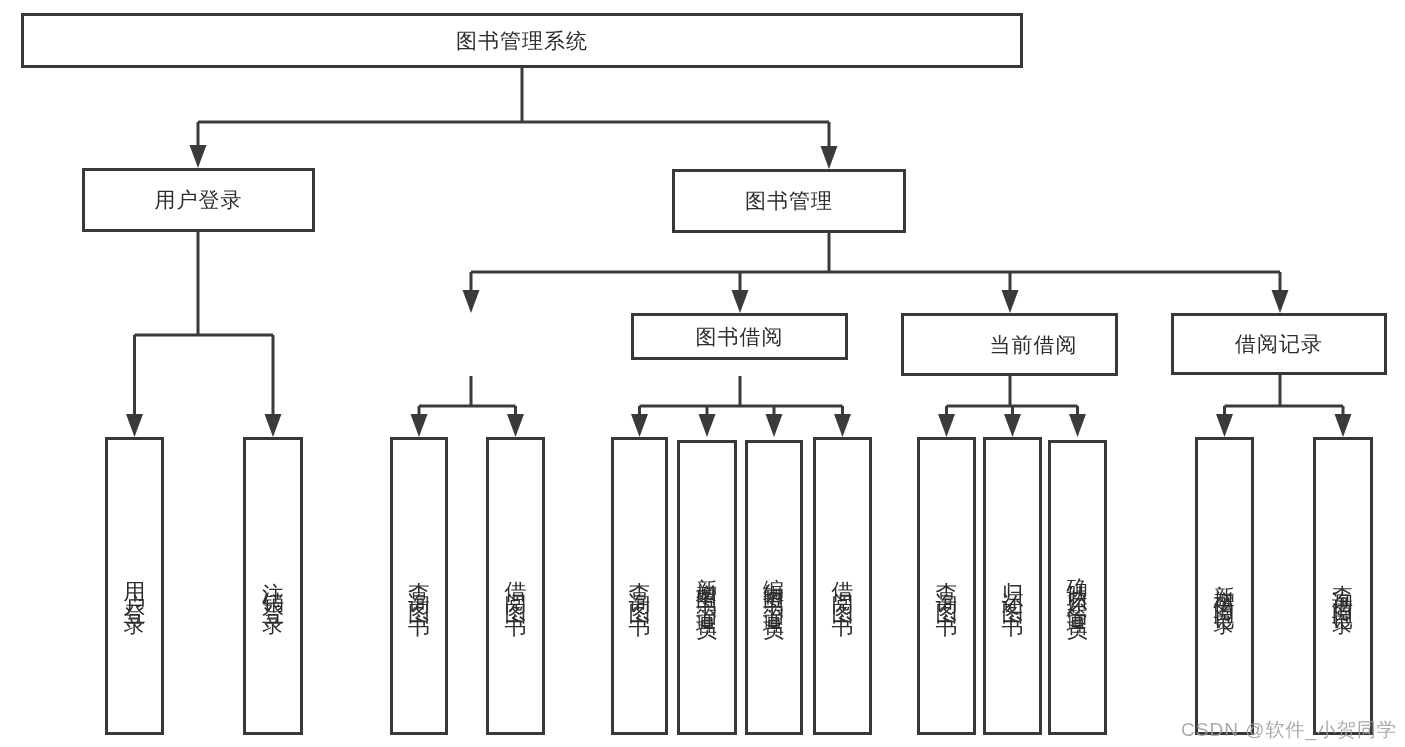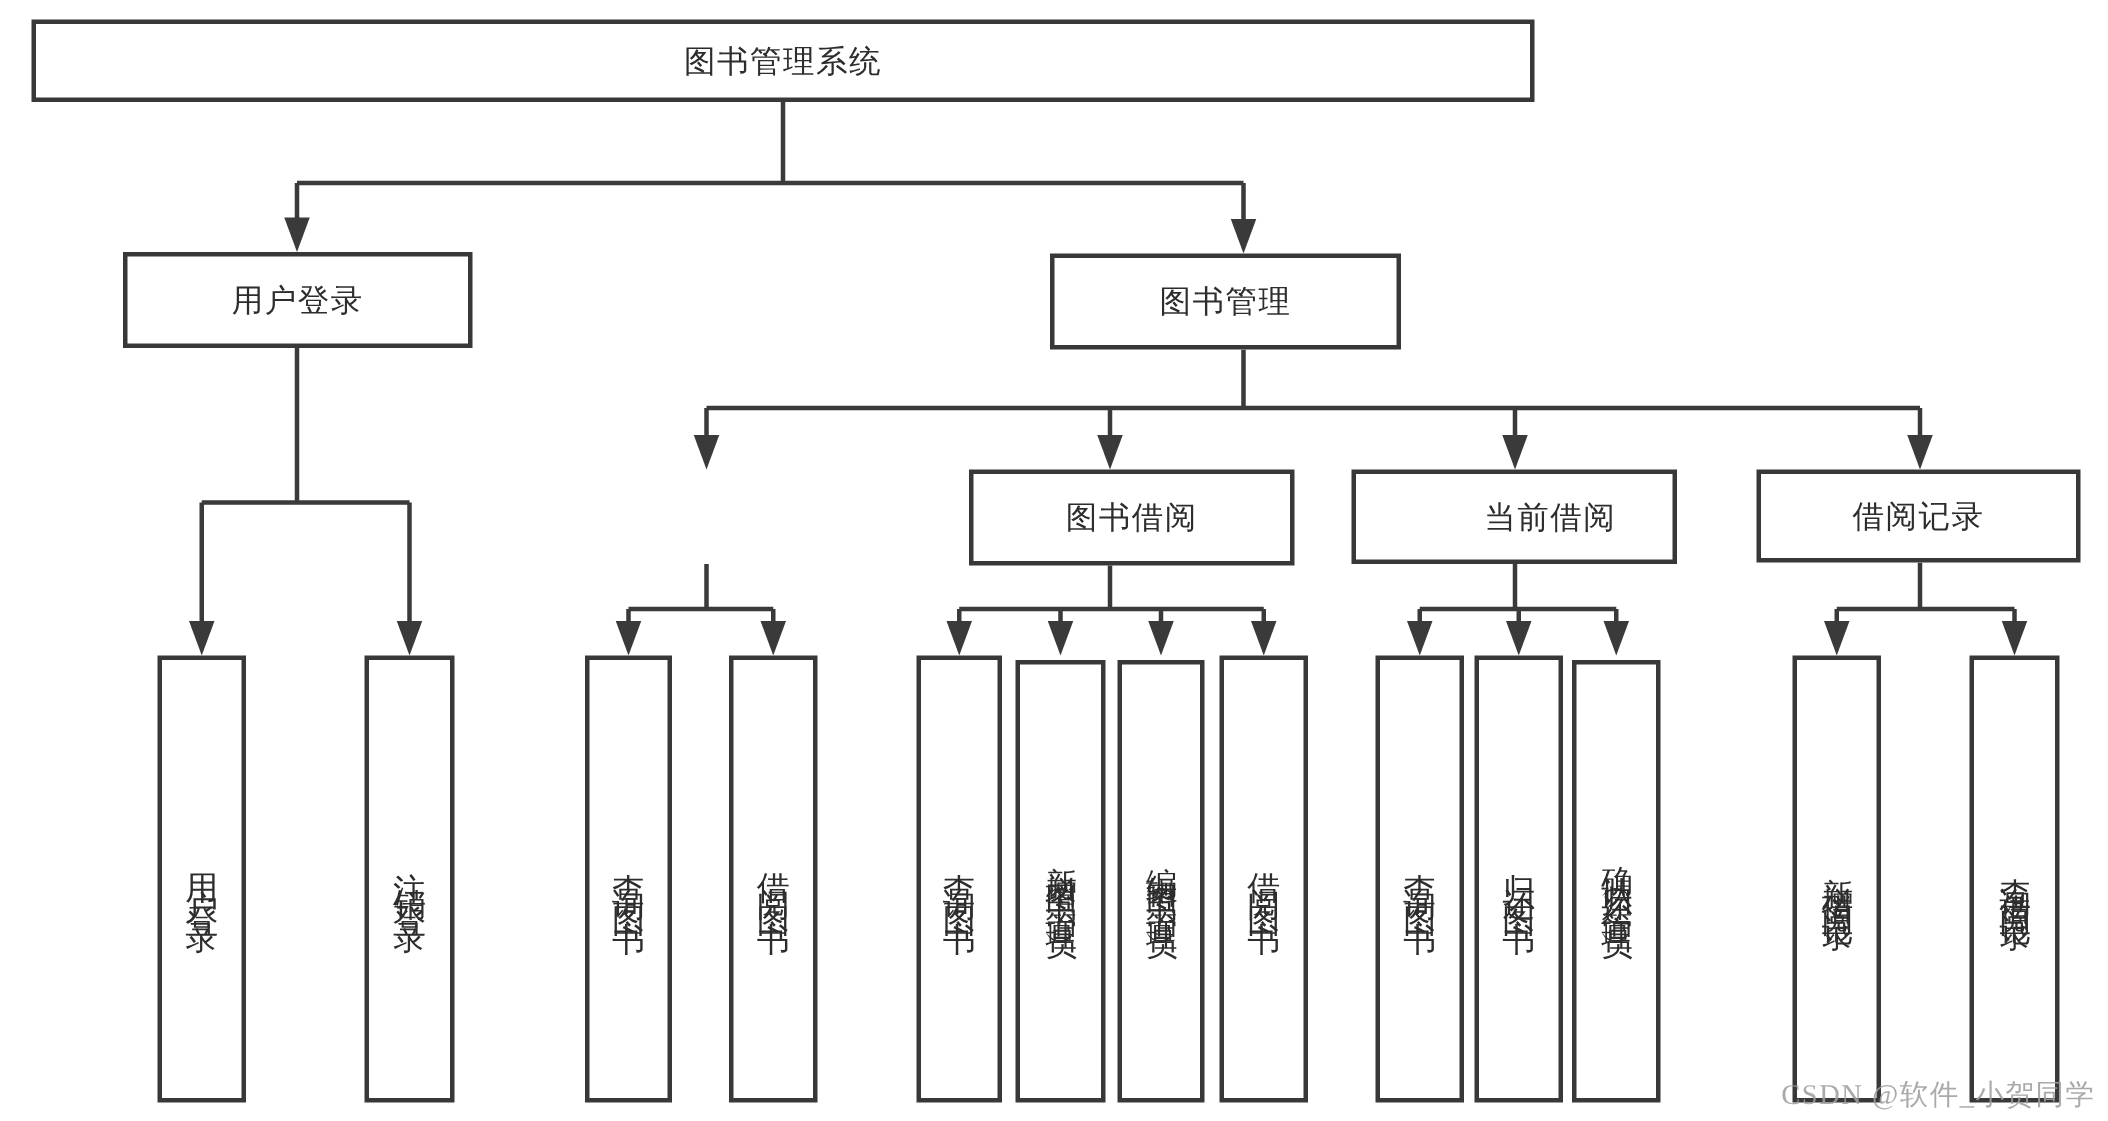--- a/index.html
+++ b/index.html
@@ -55,21 +55,20 @@
   }
   .watermark {
     position: absolute;
     right: 8px;
     bottom: 4px;
     font-size: 19px;
     letter-spacing: 1px;
     color: rgba(158, 158, 158, 0.88);
     white-space: nowrap;
     z-index: 5;
-    font-family: Liberation Serif, serif;
   }
 </style>
 </head>
 <body>
 
 <div class="stage">
 
   <svg class="connectors" viewBox="0 0 1405 747" aria-hidden="true">
 
     <g>
@@ -120,25 +119,25 @@
     </g>
   </svg>
 
   <div class="node hbox" style="left:21px; top:13px; width:1002px; height:55px;">
     <span>图书管理系统</span>
   </div>
 
   <div class="node hbox" style="left:82px; top:168px; width:233px; height:64px;">
     <span>用户登录</span>
   </div>
-  <div class="node hbox" style="left:700px; top:169px; width:234px; height:64px;">
+  <div class="node hbox" style="left:672px; top:169px; width:234px; height:64px;">
     <span>图书管理</span>
   </div>
 
-  <div class="node hbox" style="left:631px; top:313px; width:217px; height:64px;margin-left:15px;">
+  <div class="node hbox" style="left:631px; top:313px; width:217px; height:47px;">
     <span>图书借阅</span>
   </div>
   <div class="node hbox" style="left:901px; top:313px; width:217px; height:63px;padding-left:48px;">
     <span>当前借阅</span>
   </div>
   <div class="node hbox" style="left:1171px; top:313px; width:216px; height:62px;align-items:center;">
     <span>借阅记录</span>
   </div>
 
   <div class="node vbox" style="left:105px; top:437px; width:59px; height:298px;">

